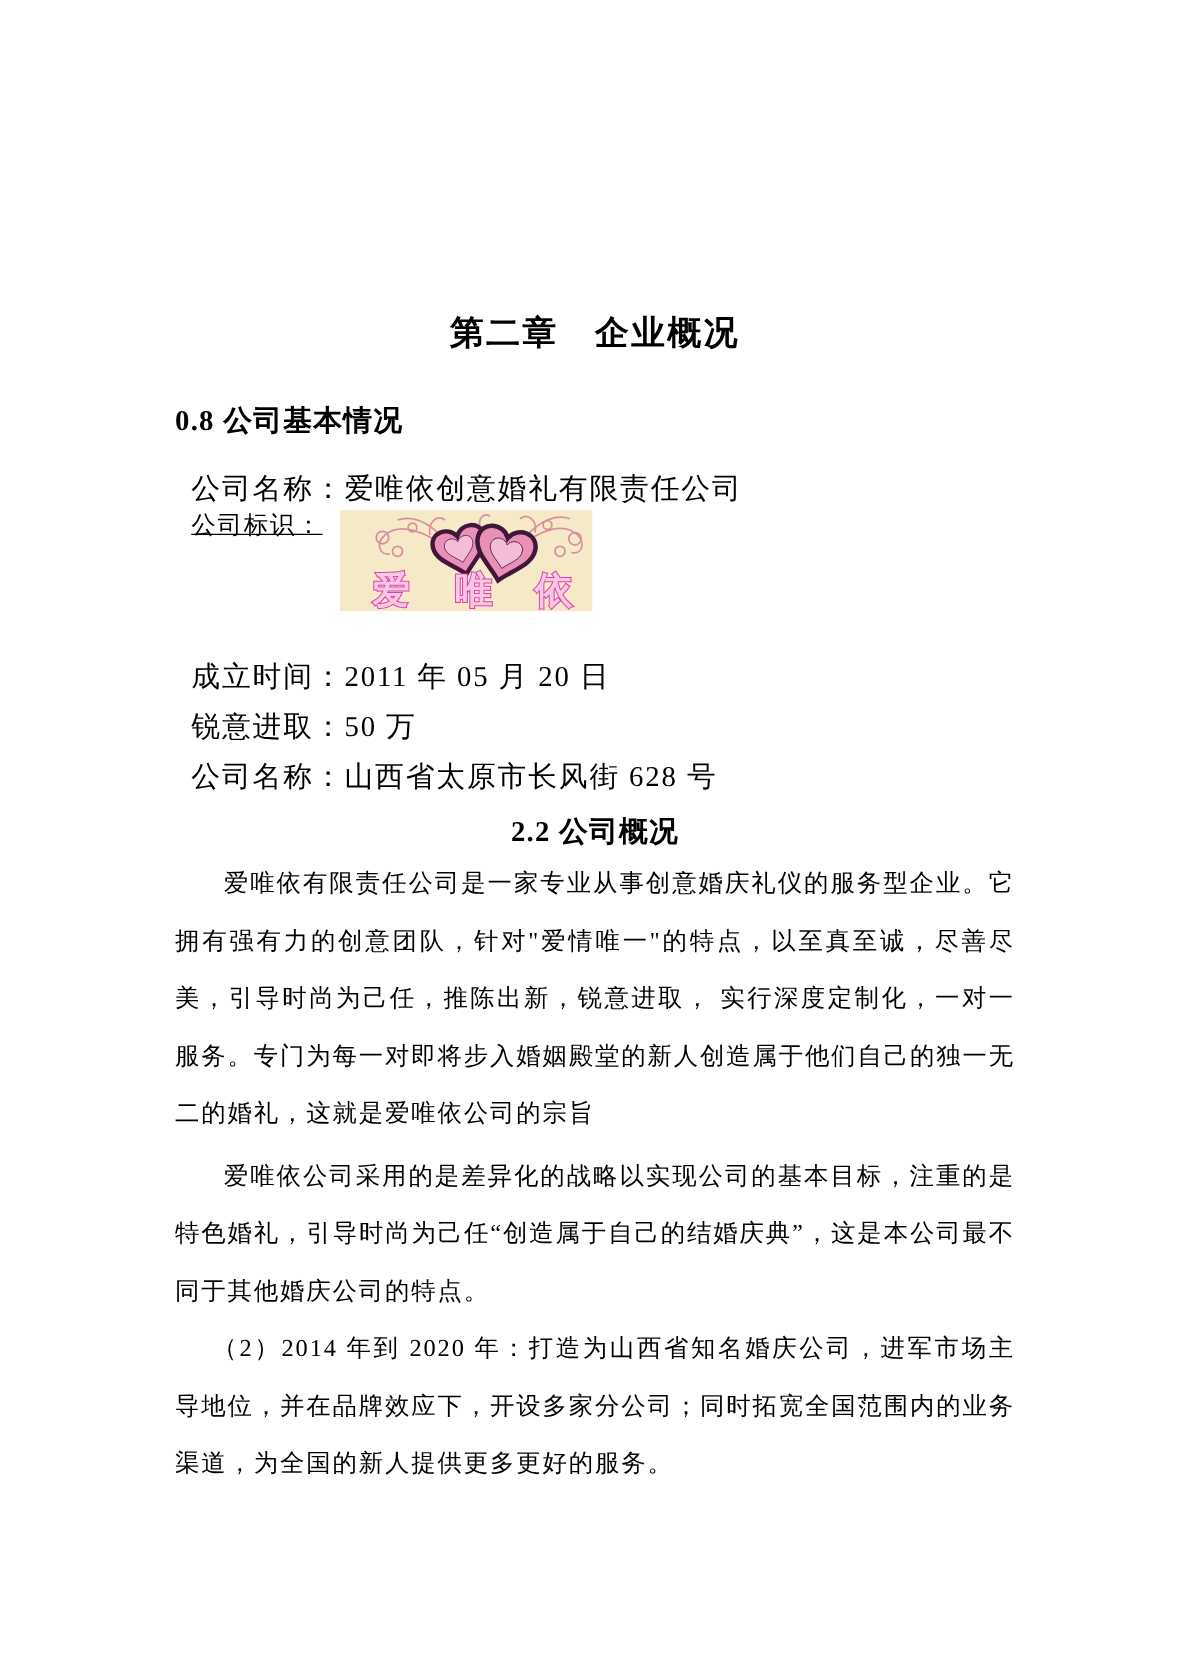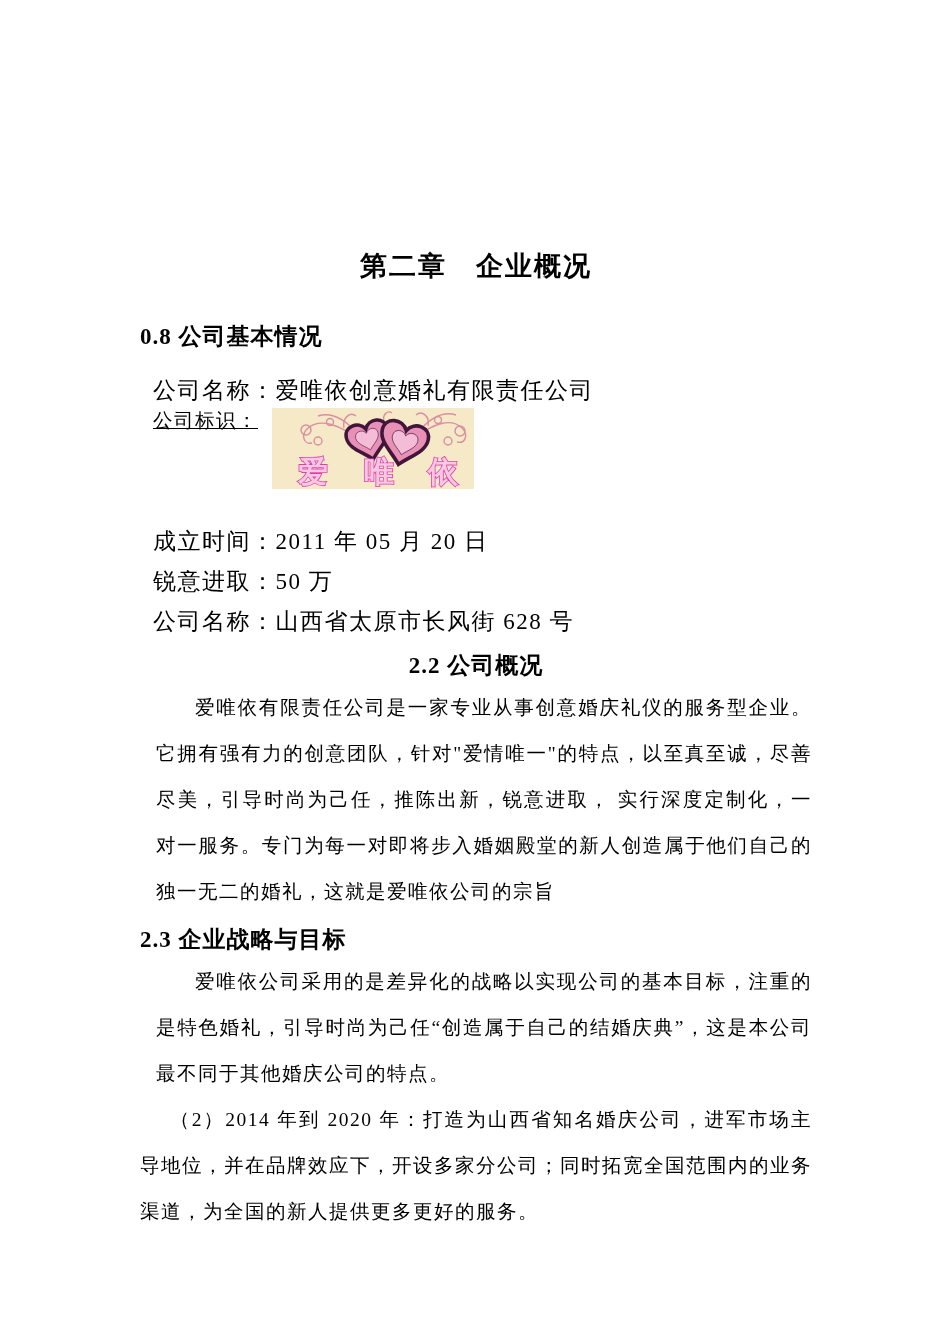--- a/index.html
+++ b/index.html
@@ -60,21 +60,21 @@
     height: 81px;
     margin-left: 14px;
     flex: 0 0 auto;
   }
   .logo-box svg { display: block; }
   .logo-glyph {
     font-family: "Liberation Serif", "DejaVu Serif", serif;
     font-weight: 700;
   }
   .body-p {
-    margin: 8px 0 0 16px;
+    margin: 8px 0 0 0;
     font-size: 19.5px;
     line-height: 46px;
     letter-spacing: 1.5px;
     text-align: justify;
     text-indent: 39px;
   }
   .body-p.first-after-heading { margin-top: 4px; }
   .intro-line {
     margin: 2px 0 0 0;
     font-size: 19.5px;
@@ -150,21 +150,20 @@
     <p class="field-line" style="margin-top:40px;"><span>成立时间：</span><span>2011 年 05 月 20 日</span></p>
 
     <p class="field-line tight"><span>锐意进取：</span><span>50 万</span></p>
 
     <p class="field-line tight"><span>公司名称：</span><span>山西省太原市长风街 628 号</span></p>
 
     <h2 class="sec-heading" style="margin-top:16px;text-align:center;">2.2 公司概况</h2>
 
     <p class="body-p first-after-heading">爱唯依有限责任公司是一家专业从事创意婚庆礼仪的服务型企业。它拥有强有力的创意团队，针对"爱情唯一"的特点，以至真至诚，尽善尽美，引导时尚为己任，推陈出新，锐意进取， 实行深度定制化，一对一服务。专门为每一对即将步入婚姻殿堂的新人创造属于他们自己的独一无二的婚礼，这就是爱唯依公司的宗旨</p>
 
-    <h2 class="sec-heading" style="margin-top:10px;">2.3 企业战略与目标</h2>
 
     <p class="body-p first-after-heading">爱唯依公司采用的是差异化的战略以实现公司的基本目标，注重的是特色婚礼，引导时尚为己任“创造属于自己的结婚庆典”，这是本公司最不同于其他婚庆公司的特点。</p>
 
 
 
     <p class="goal-p">（2）2014 年到 2020 年：打造为山西省知名婚庆公司，进军市场主导地位，并在品牌效应下，开设多家分公司；同时拓宽全国范围内的业务渠道，为全国的新人提供更多更好的服务。</p>
 
   </div>
 </div>
 

